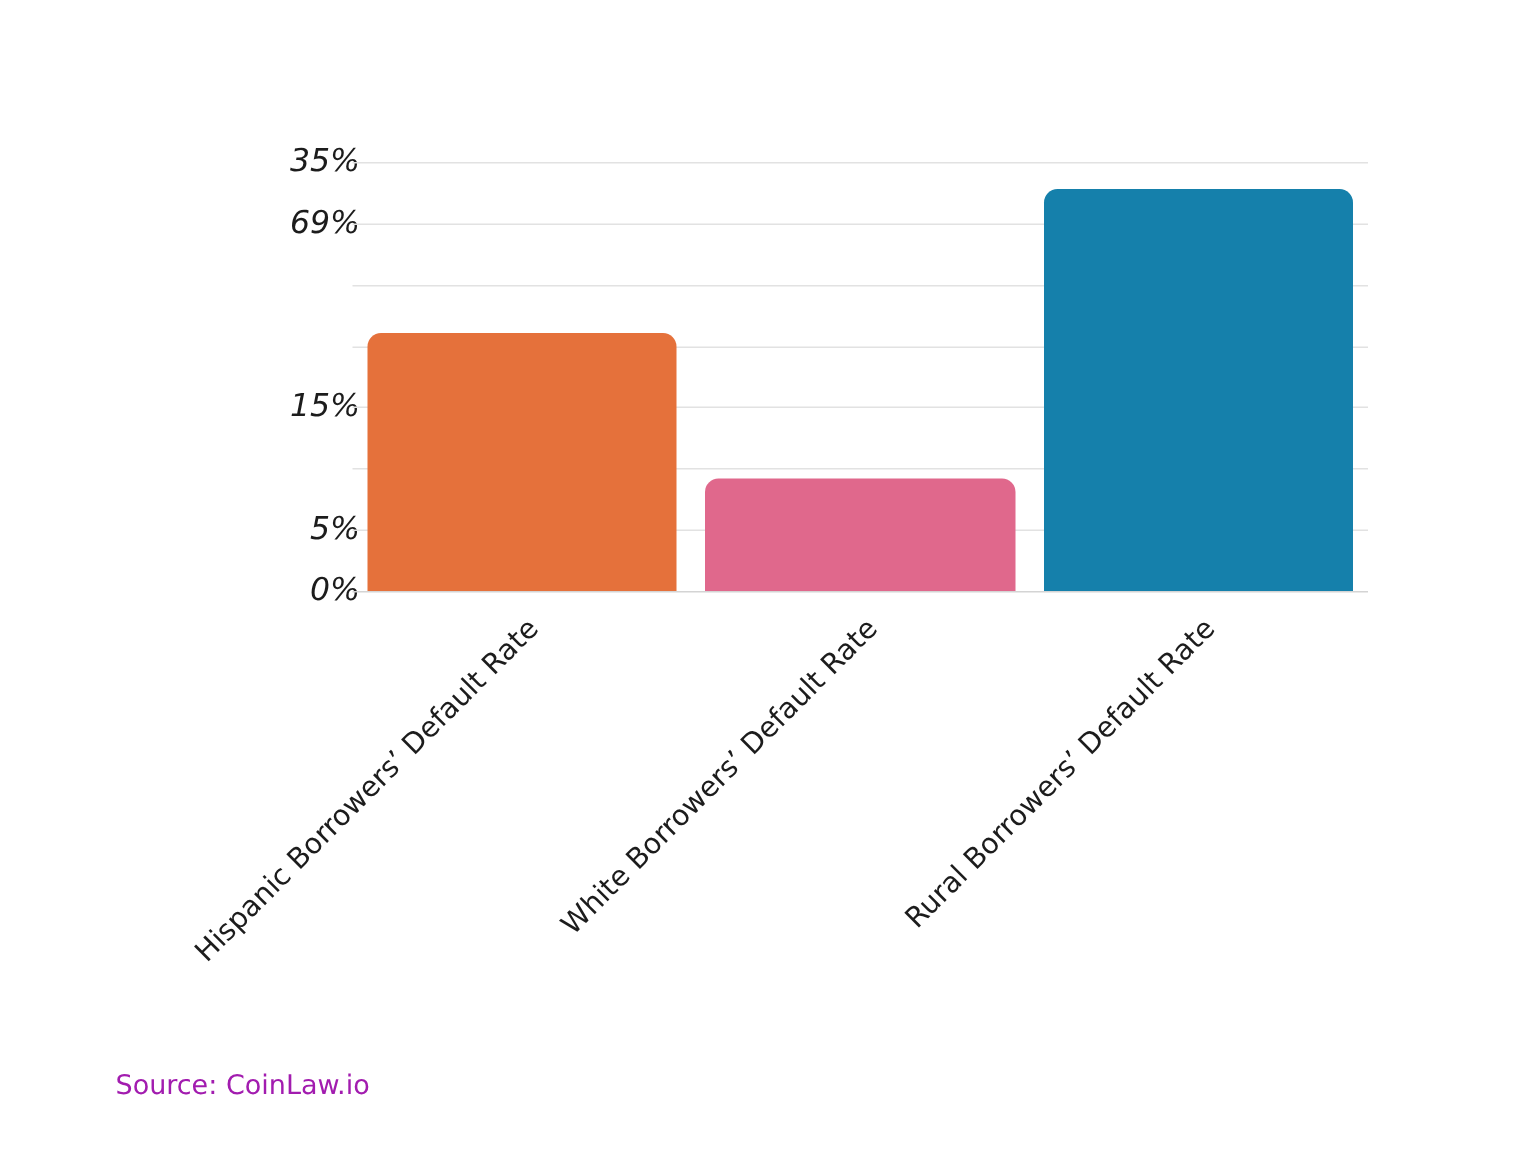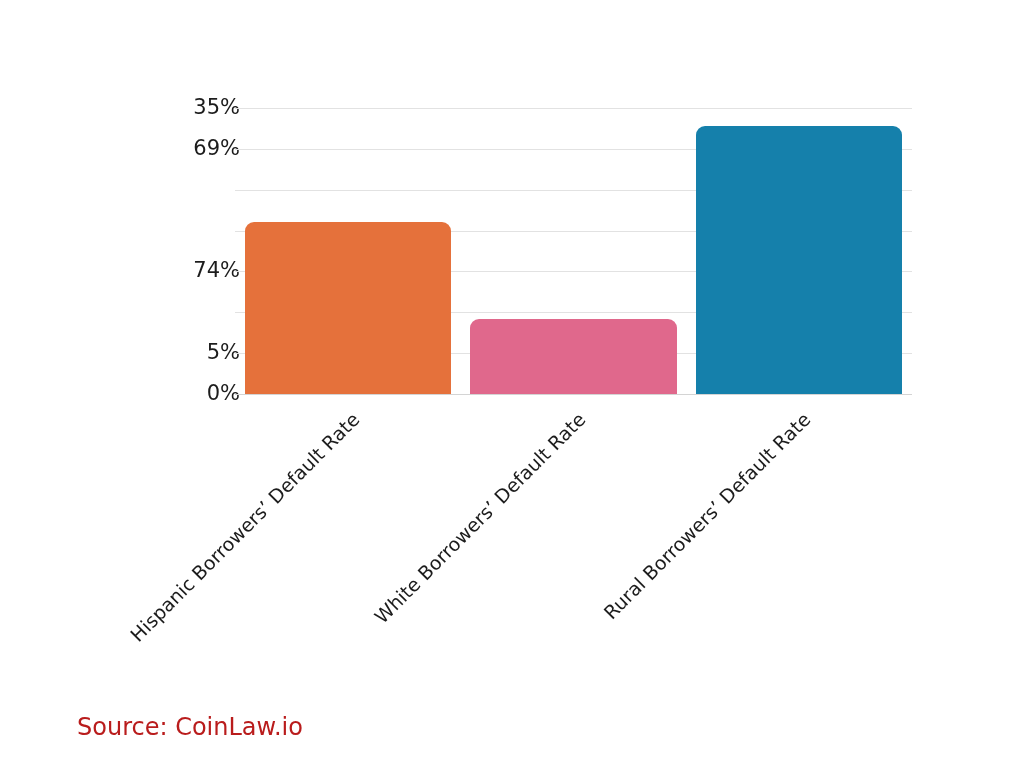--- a/index.html
+++ b/index.html
@@ -52,20 +52,21 @@
     left: 0px;
     top: 0px;
     width: 240px;
     height: 768px;
   }
   #ylabels .ytick {
     right: auto;
     left: 0;
     width: 240px;
     padding-right: 0px;
+    font-style: italic;
   }
 
   
   .bar {
     position: absolute;
     bottom: 0;
     border-radius: 9px 9px 0 0;
   }
 
   
@@ -77,34 +78,34 @@
     font-size: 19px;
     color: #1c1c1c;
     text-align: right;
   }
 
   
   #source {
     position: absolute;
     left: 77px;
     top: 713px;
-    font-size: 24px;
-    color: #b91c1c;
+    font-size: 18px;
+    color: #a21caf;
     white-space: nowrap;
   }
 </style>
 </head>
 <body>
 
 <div id="page">
 
   <div id="ylabels">
       <div class="ytick" style="top: 383px;">0%</div>
       <div class="ytick" style="top: 342.143px;">5%</div>
-      <div class="ytick" style="top: 260.429px;">74%</div>
+      <div class="ytick" style="top: 260.429px;">15%</div>
       <div class="ytick" style="top: 137.857px;">69%</div>
       <div class="ytick" style="top: 97px;">35%</div>
     </div>
 
   <div id="plot">
       <div class="gridline baseline" style="top: 286px;"></div>
       <div class="gridline" style="top: 245.143px;"></div>
       <div class="gridline" style="top: 204.286px;"></div>
       <div class="gridline" style="top: 163.429px;"></div>
       <div class="gridline" style="top: 122.571px;"></div>

